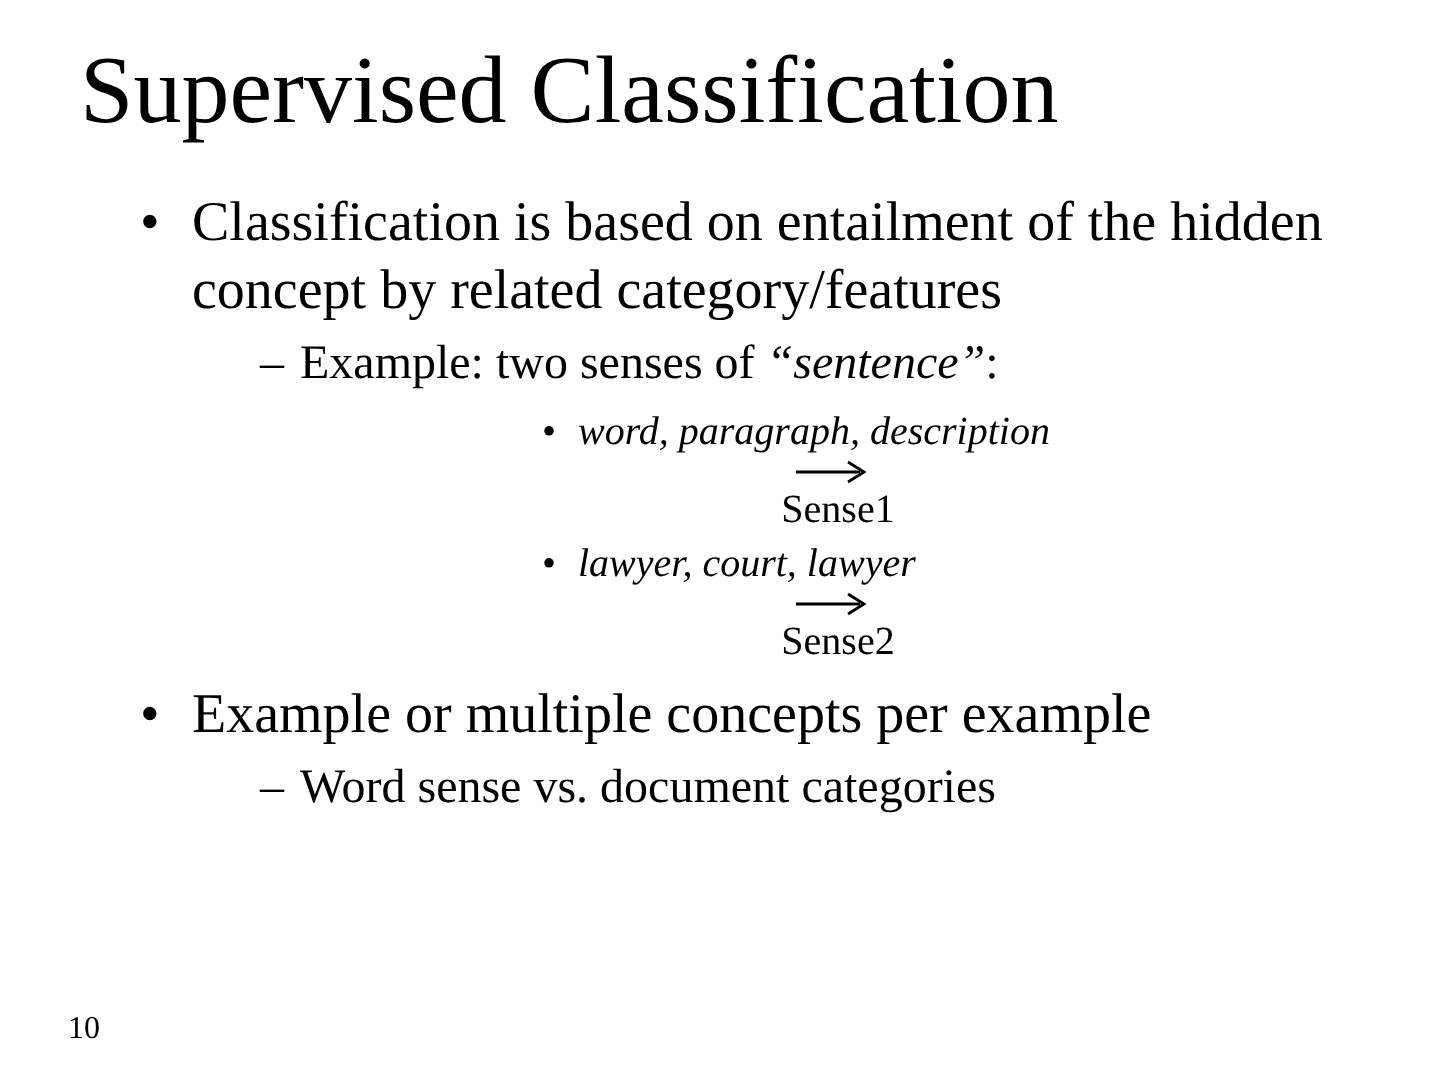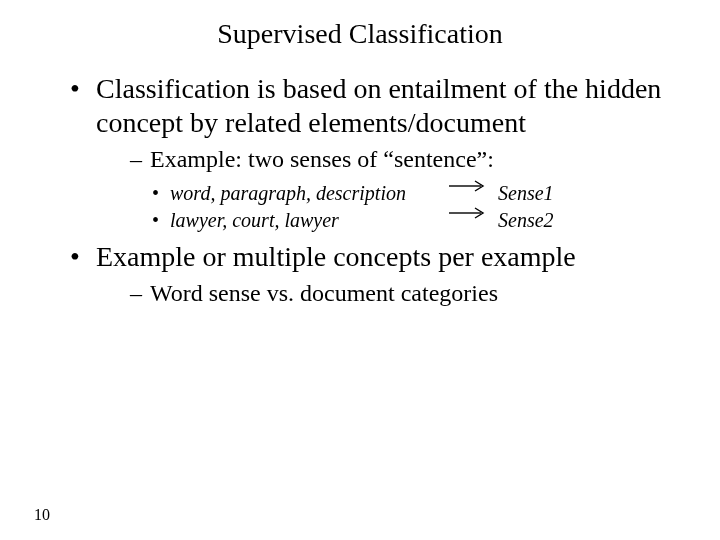--- a/index.html
+++ b/index.html
@@ -12,22 +12,22 @@
     color: #000000;
   }
   .slide {
     position: relative;
     width: 720px;
     height: 540px;
     box-sizing: border-box;
     padding: 18px 40px 0 40px;
   }
   .title {
-    text-align: center;
-    font-size: 28px;
+    text-align: left;
+    font-size: 48px;
     margin: 0 0 22px 0;
     font-weight: normal;
   }
   ul.level1 {
     list-style: none;
     margin: 0;
     padding: 0 0 0 30px;
     font-size: 28px;
     line-height: 1.22;
   }
@@ -53,29 +53,30 @@
     position: relative;
     padding-left: 20px;
     margin-bottom: 2px;
   }
   ul.level2 > li::before {
     content: "–";
     position: absolute;
     left: 0;
     top: 0;
   }
-  .ital { }
+  .ital { font-style: italic; }
   .ex-block {
     margin: 4px 0 2px 56px;
     font-size: 20px;
     line-height: 1.35;
   }
   .ex-row {
     display: flex;
-    align-items: flex-start;
+    align-items: center;
+    flex-direction: column;
   }
   .ex-left {
     width: 290px;
     font-style: italic;
     position: relative;
     padding-left: 18px;
     box-sizing: border-box;
   }
   .ex-left::before {
     content: "•";
@@ -85,42 +86,41 @@
     font-style: normal;
   }
   .ex-arrow {
     width: 50px;
     display: flex;
     align-items: center;
     justify-content: center;
   }
   .ex-arrow svg { display: block; }
   .ex-right {
-    font-style: italic;
     padding-left: 6px;
   }
   .page-num {
     position: absolute;
     left: 34px;
     bottom: 16px;
     font-size: 16px;
   }
 </style>
 </head>
 <body>
 
 <div class="slide">
 
   <h1 class="title">Supervised Classification</h1>
 
   <ul class="level1">
 
 
     <li>
-      <span>Classification is based on entailment of the hidden concept by related elements/document</span>
+      <span>Classification is based on entailment of the hidden concept by related category/features</span>
 
       <ul class="level2">
         <li>
           <span>Example: two senses of </span><span class="ital">“sentence”</span><span>:</span>
         </li>
       </ul>
 
       <div class="ex-block">
         <div class="ex-row">
           <div class="ex-left">word, paragraph, description</div>

